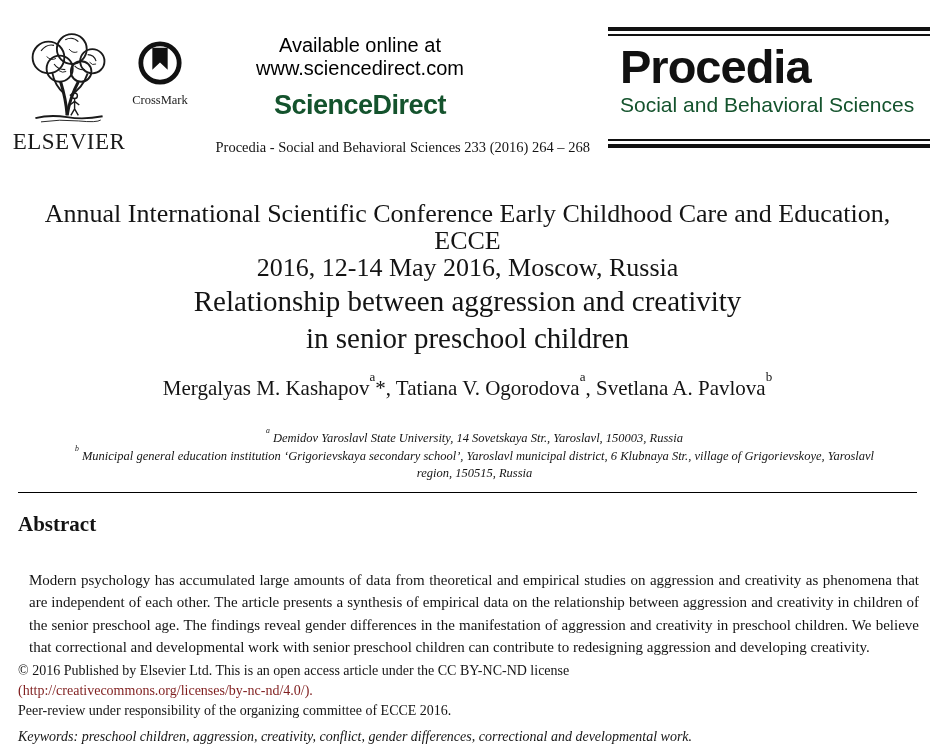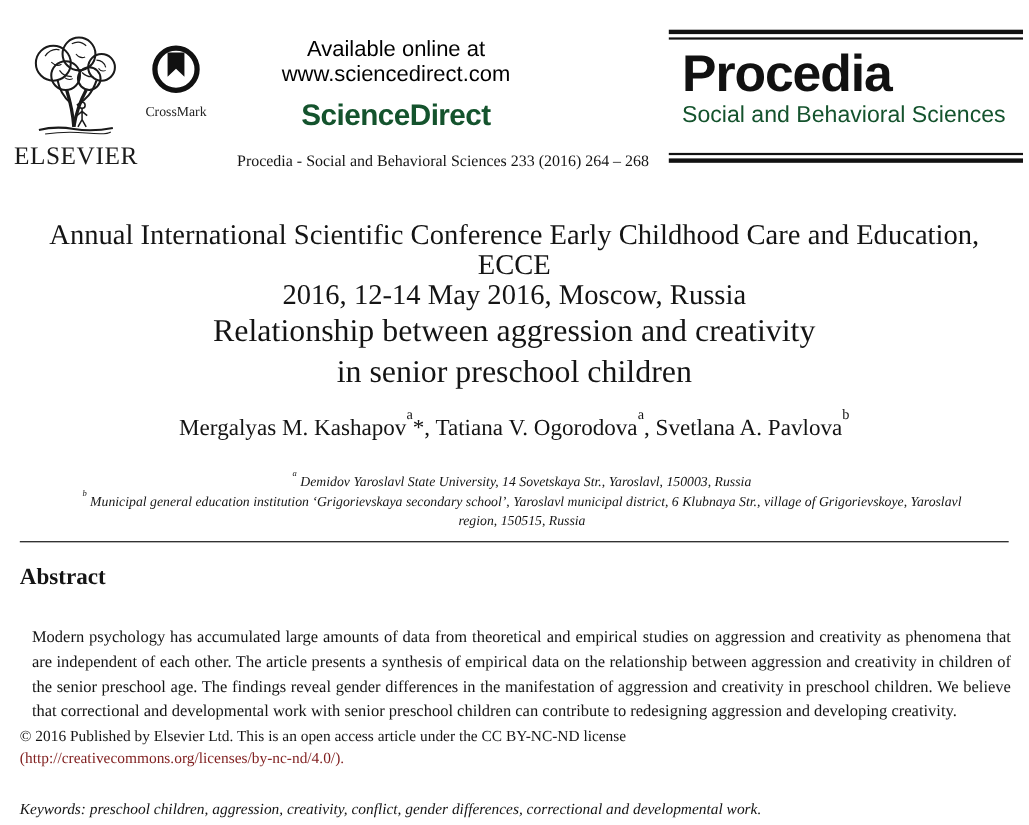--- a/index.html
+++ b/index.html
@@ -138,17 +138,18 @@
 
   <div class="abs rule"></div>
 
   <div class="abs abstract-h">Abstract</div>
 
   <div class="abs abstract-p">Modern psychology has accumulated large amounts of data from theoretical and empirical studies on aggression and creativity as phenomena that are independent of each other. The article presents a synthesis of empirical data on the relationship between aggression and creativity in children of the senior preschool age. The findings reveal gender differences in the manifestation of aggression and creativity in preschool children. We believe that correctional and developmental work with senior preschool children can contribute to redesigning aggression and developing creativity.</div>
 
   <div class="abs copyright">
     <div>© 2016 Published by Elsevier Ltd. This is an open access article under the CC BY-NC-ND license</div>
     <div><a href="#" class="license-link">(http://creativecommons.org/licenses/by-nc-nd/4.0/).</a></div>
+    <div>Peer-review under responsibility of the organizing committee of ECCE 2016.</div>
   </div>
 
   <div class="abs keywords">Keywords: preschool children, aggression, creativity, conflict, gender differences, correctional and developmental work.</div>
 
 </div>
 
 </body></html>

